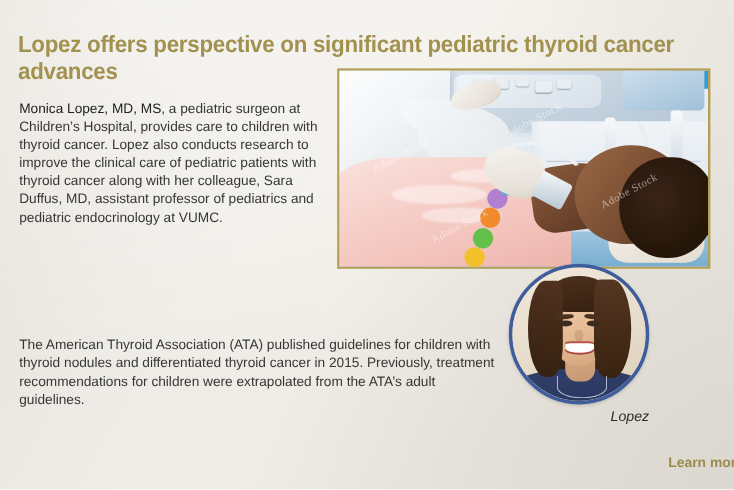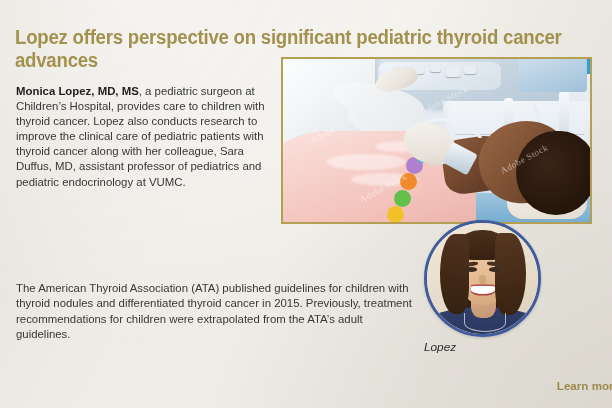--- a/index.html
+++ b/index.html
@@ -59,21 +59,21 @@
     width: 266px;
     color: #383735;
     font-size: 11.4px;
     line-height: 15.1px;
     z-index: 5;
   }
   #body-copy p {
     margin: 0 0 9px 0;
   }
   #body-copy p:last-child { margin-bottom: 0; }
-  #body-copy .lede-name { font-weight: bold; color: #1f1e1d; }
+  #body-copy .lede-name { font-weight: normal; color: #1f1e1d; }
 
   
   .para-wide {
     position: absolute;
     left: 16px;
     top: 270px;
     width: 400px;
     color: #383735;
     font-size: 11.4px;
     line-height: 15.1px;
@@ -322,21 +322,21 @@
     border-top: none;
     border-radius: 0 0 50% 50%;
     opacity: 0.85;
   }
 
   #portrait-caption {
     position: absolute;
     left: 424px;
     top: 340px;
     width: 117px;
-    text-align: left;
+    text-align: right;
     font-style: italic;
     font-size: 11.8px;
     color: #2d2c2a;
     z-index: 7;
   }
 
   
   #learn-more {
     position: absolute;
     right: 17px;

